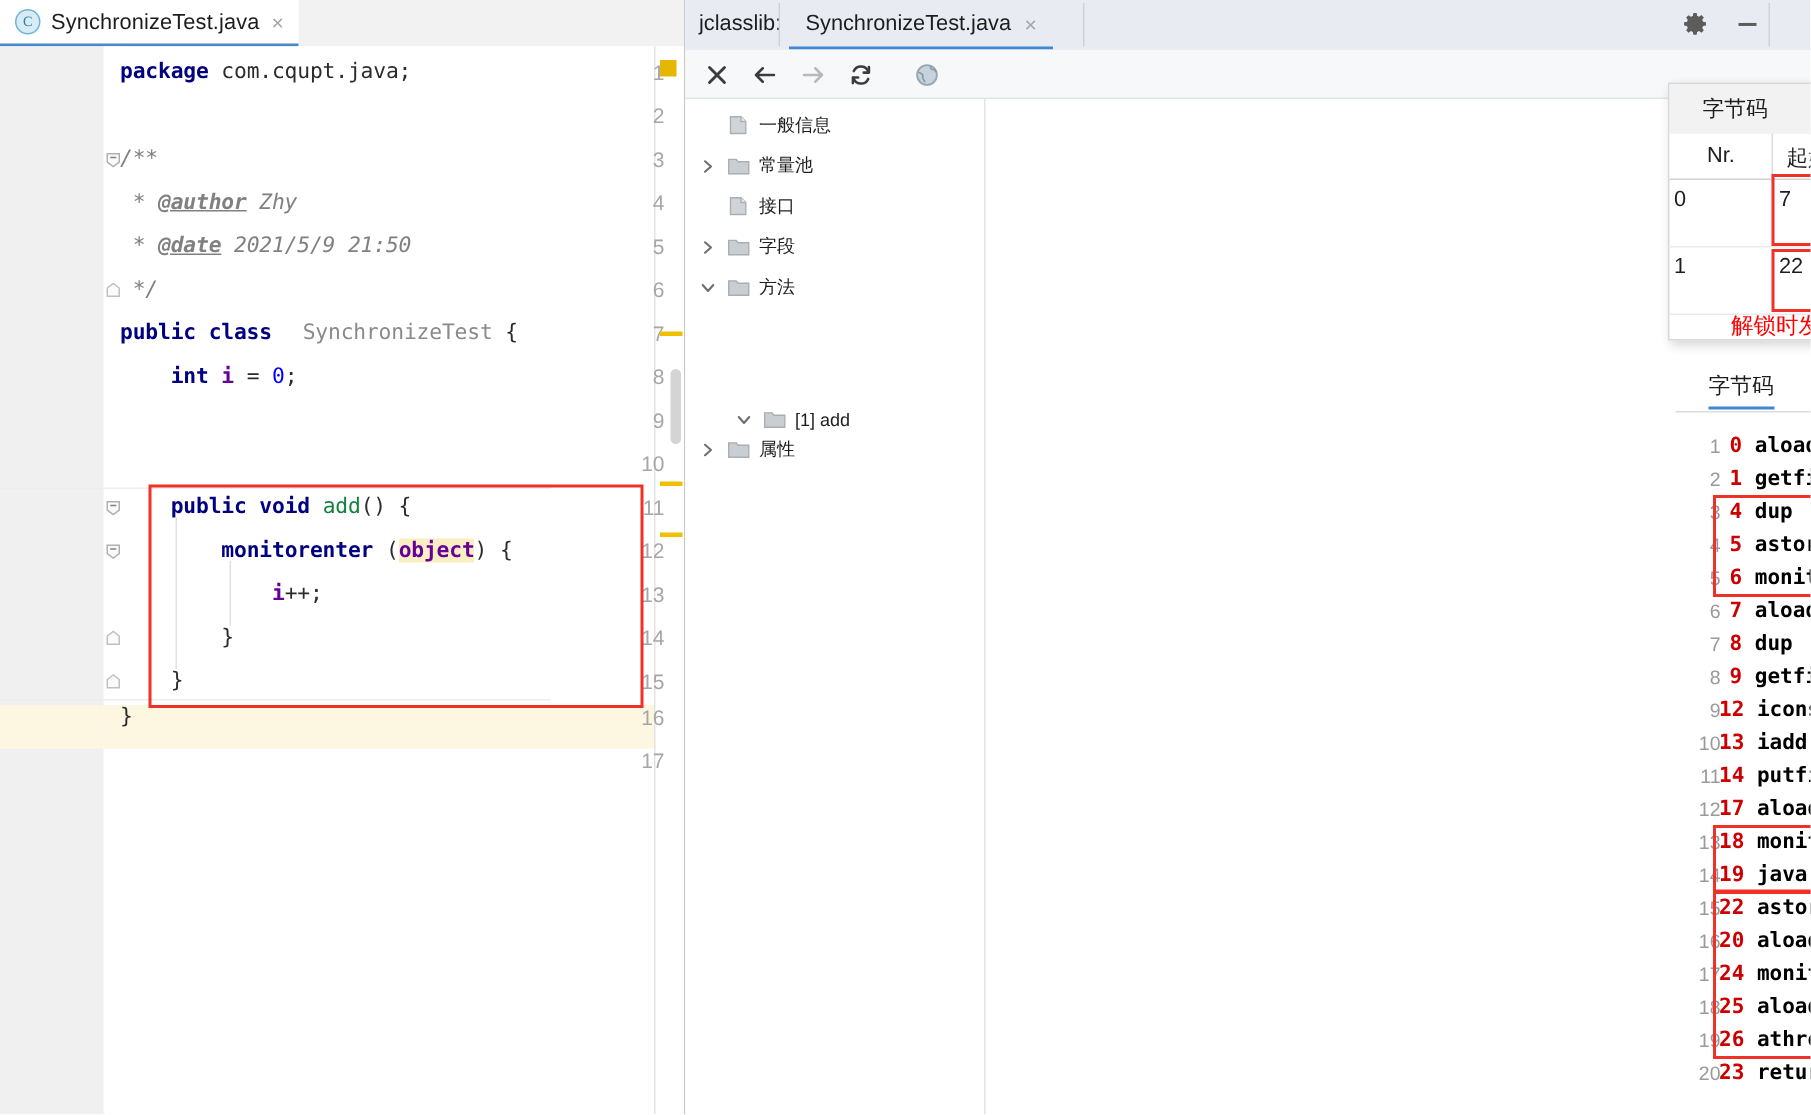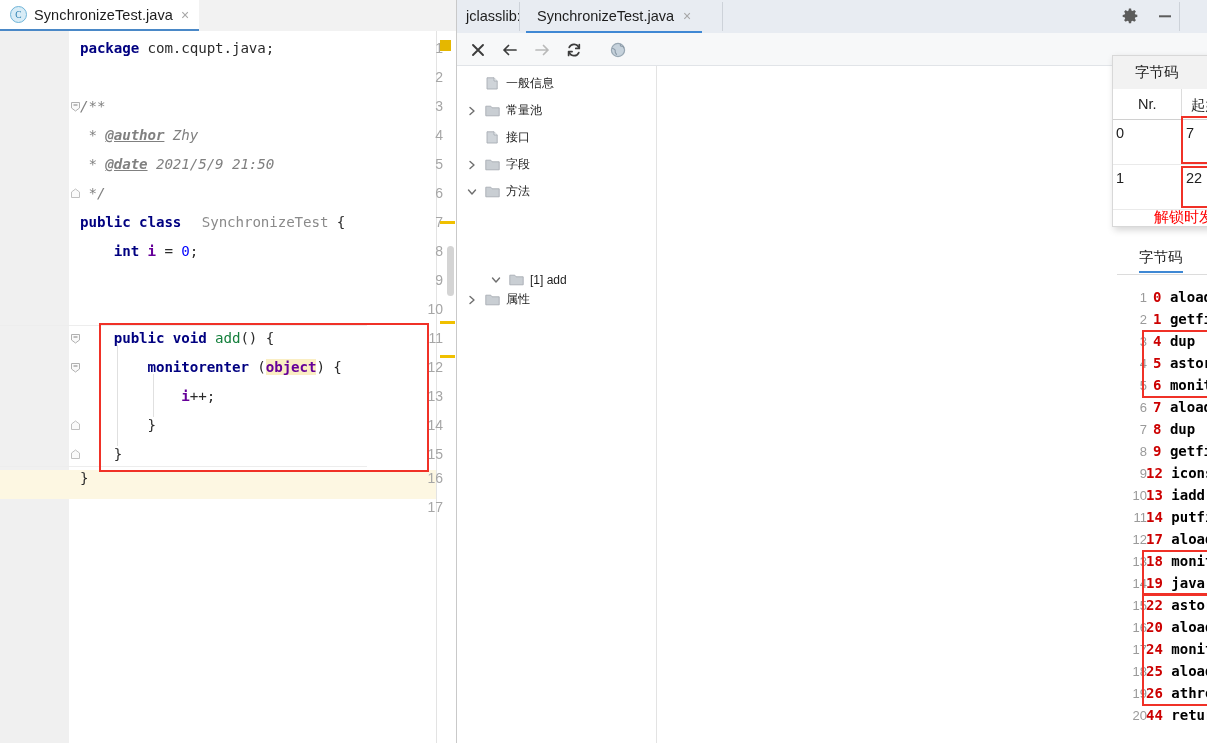--- a/index.html
+++ b/index.html
@@ -437,21 +437,21 @@
       <div class="bline" style="left:29px;top:244px;"><span class="boff">13</span> <span class="bmn">iadd</span></div>
       <div class="bline" style="left:29px;top:266px;"><span class="boff">14</span> <span class="bmn">putfield</span>  </div>
       <div class="bline" style="left:29px;top:288px;"><span class="boff">17</span> <span class="bmn">aload_1</span></div>
       <div class="bline" style="left:29px;top:310px;"><span class="boff">18</span> <span class="bmn">monitorexit</span></div>
       <div class="bline" style="left:29px;top:332px;"><span class="boff">19</span> <span class="bmn">java</span>  </div>
       <div class="bline" style="left:29px;top:354px;"><span class="boff">22</span> <span class="bmn">astore_2</span></div>
       <div class="bline" style="left:29px;top:376px;"><span class="boff">20</span> <span class="bmn">aload_1</span></div>
       <div class="bline" style="left:29px;top:398px;"><span class="boff">24</span> <span class="bmn">monitorexit</span></div>
       <div class="bline" style="left:29px;top:420px;"><span class="boff">25</span> <span class="bmn">aload_2</span></div>
       <div class="bline" style="left:29px;top:442px;"><span class="boff">26</span> <span class="bmn">athrow</span></div>
-      <div class="bline" style="left:29px;top:464px;"><span class="boff">44</span> <span class="bmn">return</span></div>
+      <div class="bline" style="left:29px;top:464px;"><span class="boff">23</span> <span class="bmn">return</span></div>
 
       <div class="redbox" style="left:25px;top:87px;width:178px;height:68px;"></div>
 
       <div class="redbox" style="left:25px;top:307px;width:169px;height:45px;"></div>
 
       <div class="redbox" style="left:25px;top:351px;width:172px;height:112px;"></div>
 
     </div>
   </div>
 </div>

